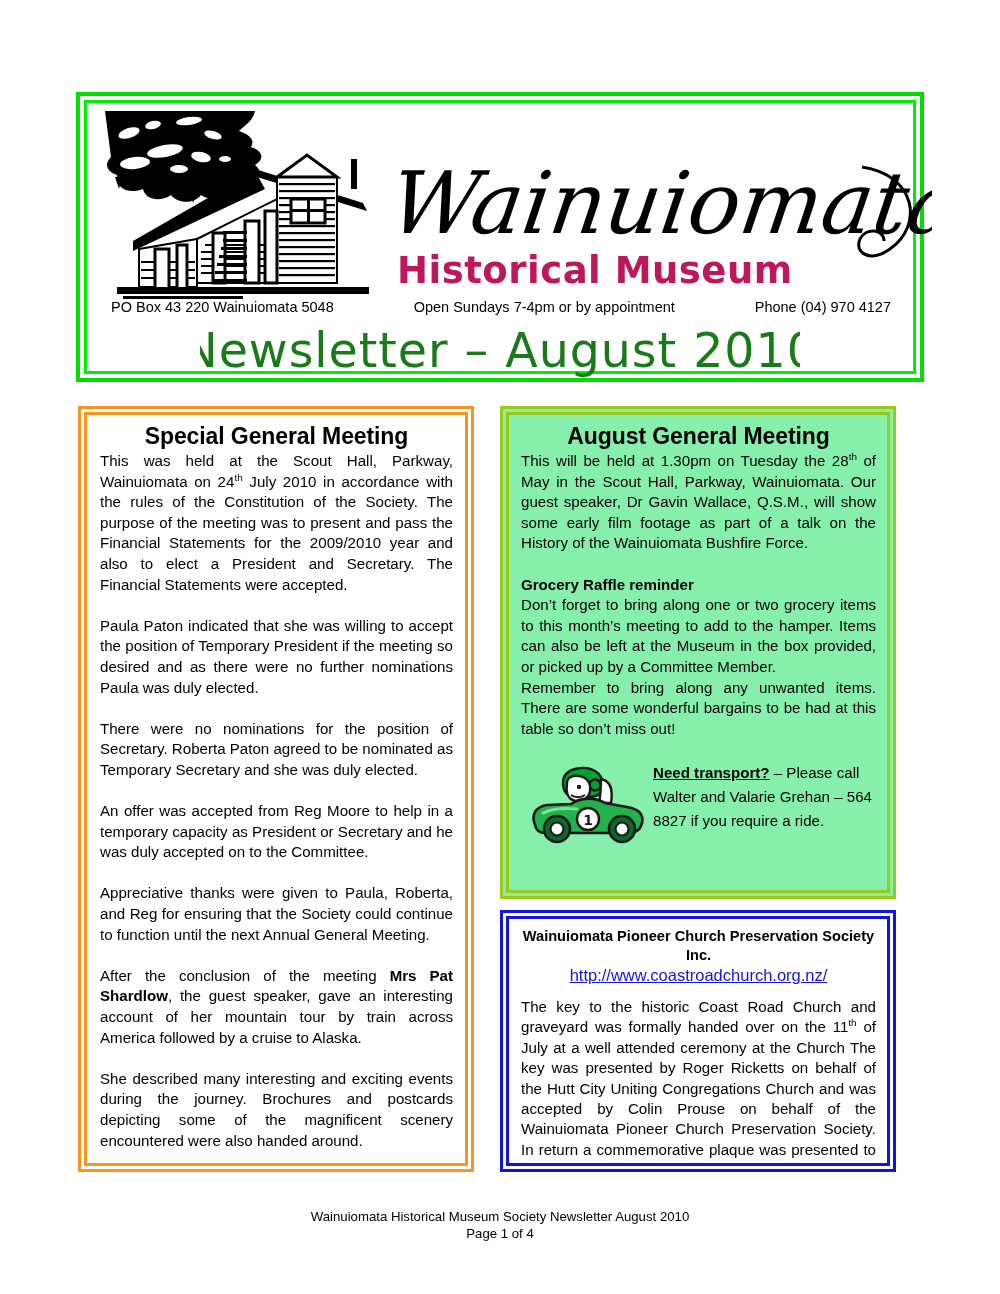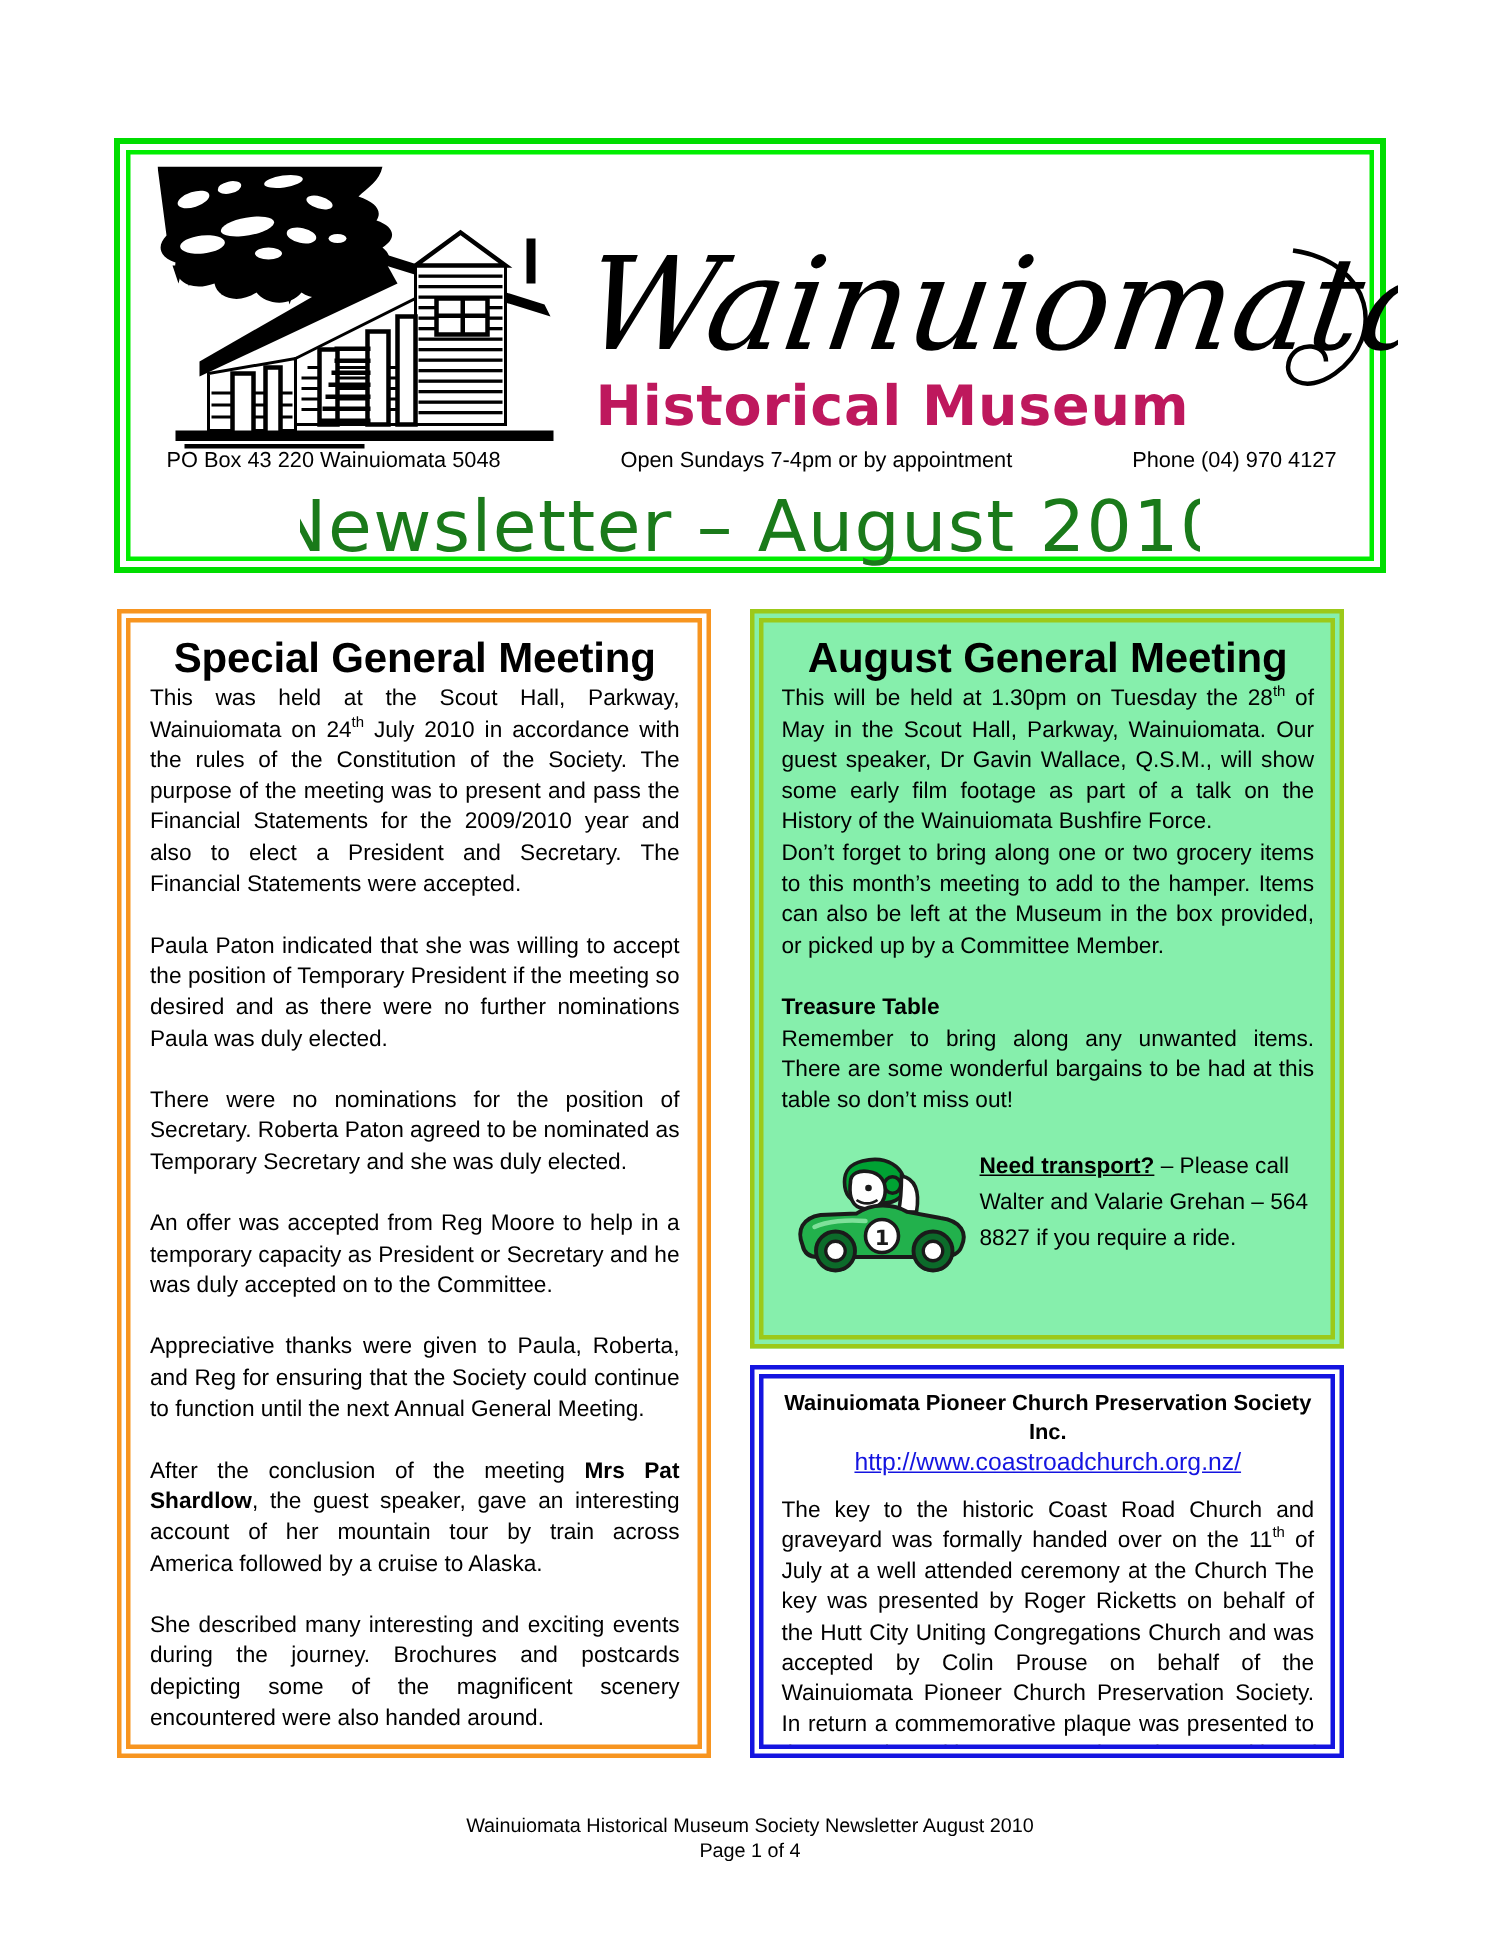--- a/index.html
+++ b/index.html
@@ -156,21 +156,21 @@
     border: 3px solid #1414e0;
     box-sizing: border-box;
     padding: 8px 11px 16px 12px;
     overflow: hidden;
   }
 
   
   h2.section-head {
     margin: 2px 0 1px 0;
     text-align: center;
-    font-size: 28px;
+    font-size: 23px;
     font-weight: bold;
     font-family: "Liberation Sans", sans-serif;
     letter-spacing: -0.1px;
   }
   p.body-text {
     margin: 0 0 0 0;
     font-size: 15.1px;
     line-height: 20.6px;
     text-align: justify;
     text-justify: inter-word;
@@ -392,23 +392,23 @@
     <p class="body-text">She described many interesting and exciting events during the journey. Brochures and postcards depicting some of the magnificent scenery encountered were also handed around.</p>
   </div>
 </div>
 
 <div class="col-right-top">
   <div class="col-right-top-inner">
     <h2 class="section-head">August General Meeting</h2>
 
     <p class="body-text tight"><span>This will be held at 1.30pm on Tuesday the 28</span><sup>th</sup><span> of May in the Scout Hall, Parkway, Wainuiomata. Our guest speaker, Dr Gavin Wallace, Q.S.M., will show some early film footage as part of a talk on the History of the Wainuiomata Bushfire Force.</span></p>
 
+    <h3 class="sub-head">Grocery Raffle reminder</h3>
     <p class="body-text tight">Don’t forget to bring along one or two grocery items to this month’s meeting to add to the hamper. Items can also be left at the Museum in the box provided, or picked up by a Committee Member.</p>
 
-    <h3 class="sub-head">Treasure Table</h3>
     <p class="body-text tight">Remember to bring along any unwanted items. There are some wonderful bargains to be had at this table so don’t miss out!</p>
 
     <div class="transport-block">
       <div class="car-art">
         <svg viewBox="0 0 118 82" xmlns="http://www.w3.org/2000/svg">
 
           <path d="M46 6 C62 2 74 10 74 22 C74 30 68 34 60 34 L46 34 C38 34 34 28 34 20 C34 12 38 8 46 6 Z" fill="#00a233" stroke="#1a1a1a" stroke-width="2.4"></path>
           <circle cx="66" cy="22" r="5.5" fill="#00a233" stroke="#1a1a1a" stroke-width="2.4"></circle>
 
           <path d="M38 20 C38 14 44 12 50 13 C58 14 62 20 61 28 C60 36 52 40 44 37 C38 35 37 27 38 20 Z" fill="#ffffff" stroke="#1a1a1a" stroke-width="2.4"></path>

